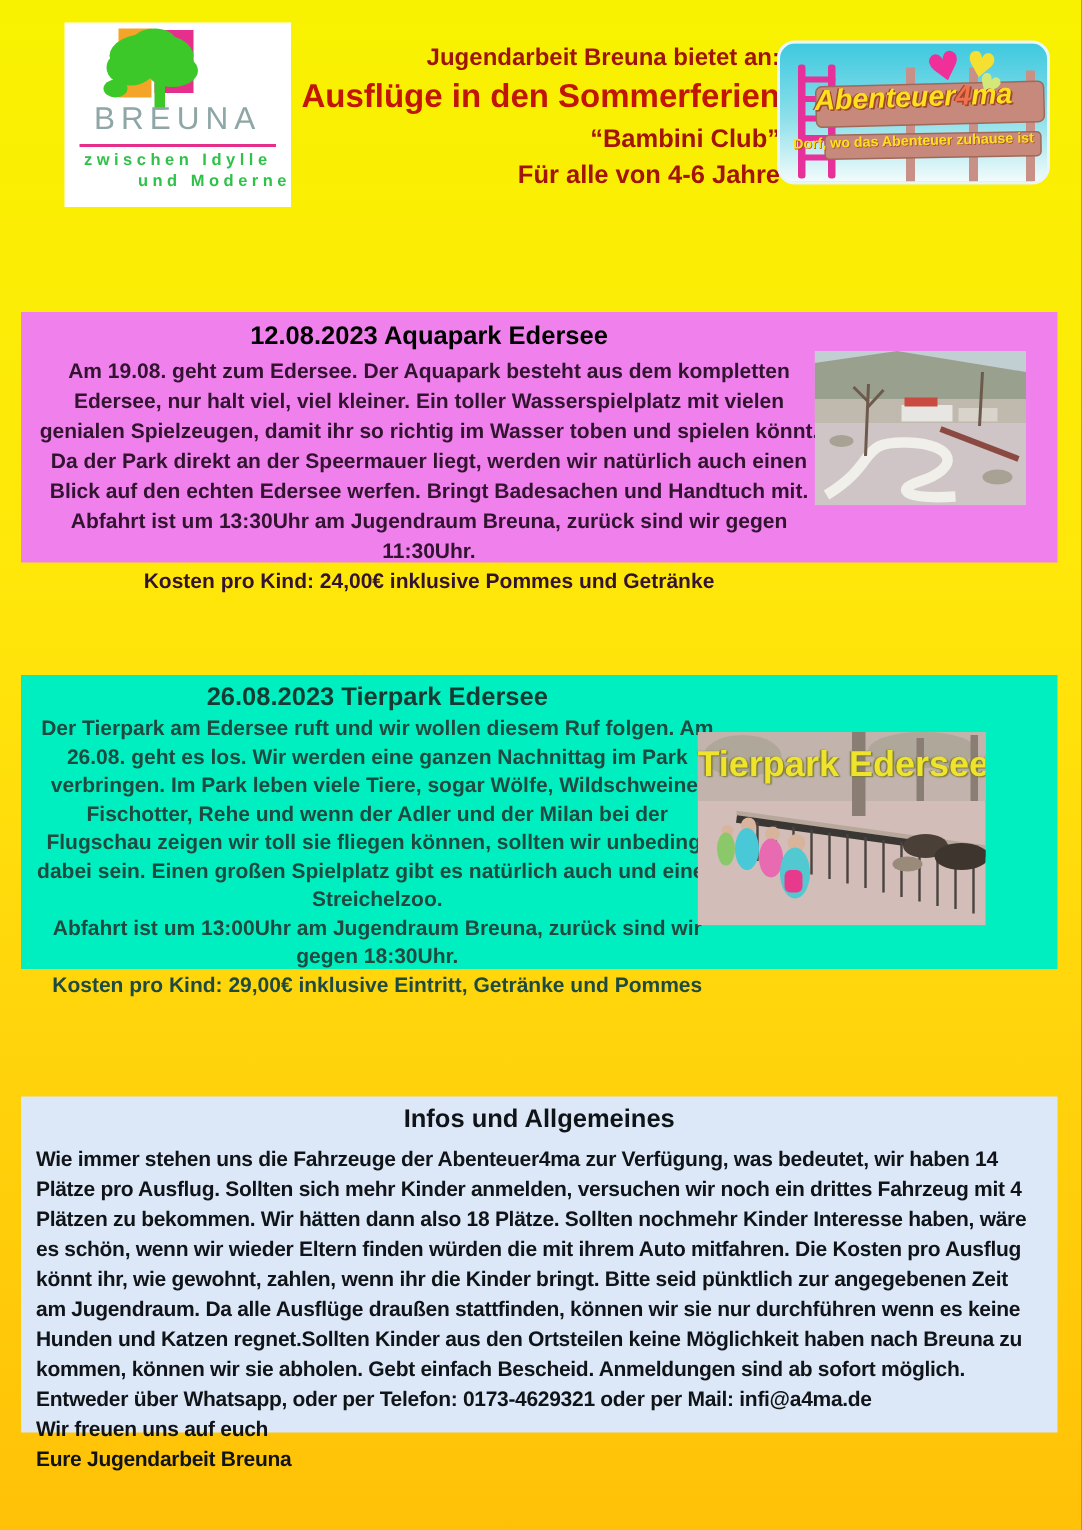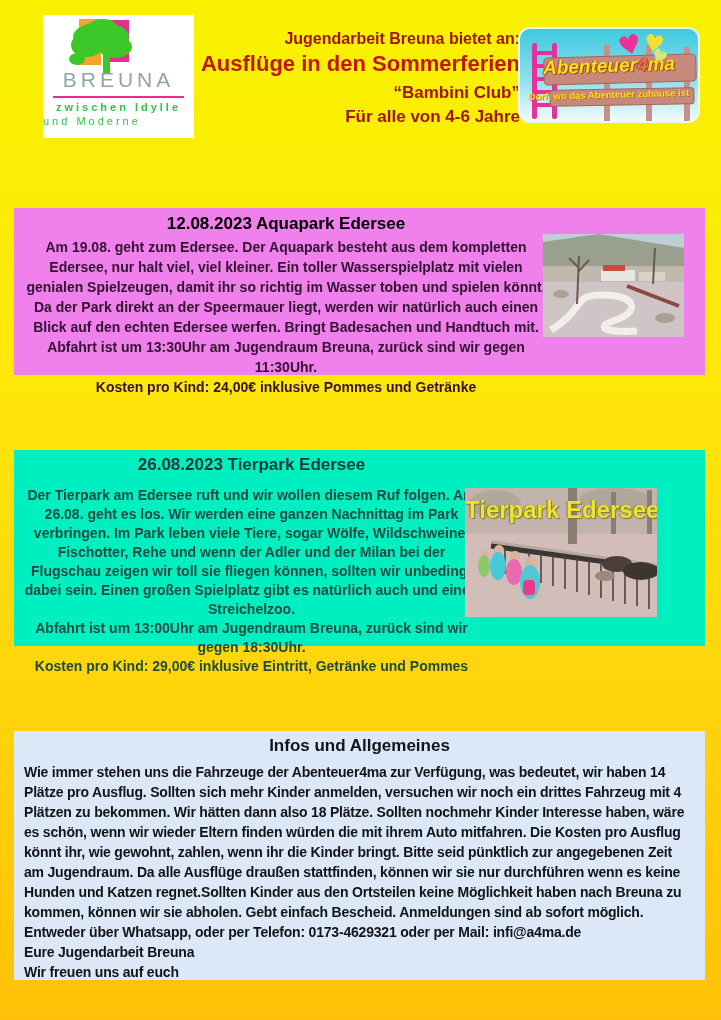--- a/index.html
+++ b/index.html
@@ -10,22 +10,22 @@
     font-family:"Liberation Sans", sans-serif;
   }
   
   .breuna-logo { position:absolute; left:26px; top:15px; width:151px; height:123px; background:#ffffff;margin-left:17px; }
   .breuna-art { position:absolute; left:0; top:0; }
   .breuna-name { position:absolute; left:0; right:0; top:53px; text-align:center;
     font-size:21px; letter-spacing:4px; color:#8FA6A6; font-weight:400; }
   .breuna-rule { position:absolute; left:10px; right:10px; top:81px; height:2px; background:#E62E8C; }
   .breuna-tag1 { position:absolute; left:0; right:0; top:86px; text-align:center;
     font-size:11px; font-weight:bold; letter-spacing:3px; color:#2FC24A; white-space:nowrap; }
-  .breuna-tag2 { position:absolute; left:0; right:0; top:100px; text-align:left;
-    font-size:11px; font-weight:normal; letter-spacing:3px; color:#2FC24A; white-space:nowrap; }
+  .breuna-tag2 { position:absolute; left:0; right:0; top:100px; text-align:right;
+    font-size:11px; font-weight:bold; letter-spacing:3px; color:#2FC24A; white-space:nowrap; }
 
   .header-titles { position:absolute; left:170px; top:30px; width:350px; text-align:right; }
   .title-l1 { font-size:16px; font-weight:bold; color:#9E1408; }
   .title-l2 { font-size:22px; font-weight:bold; color:#C11508; margin-top:3px; }
   .title-l3 { font-size:17px; font-weight:bold; color:#A31408; margin-top:6px; }
   .title-l4 { font-size:17px; font-weight:bold; color:#A31408; margin-top:4px; }
 
   .a4ma-logo { position:absolute; left:518px; top:27px; width:182px; height:96px;
     border-radius:12px; overflow:hidden; border:2px solid #E8F6F6;
     background:linear-gradient(180deg,#3EC9DF 0%, #8FE0EA 55%, #F2FBFB 100%); }
@@ -34,30 +34,30 @@
     text-shadow:1px 1px 0 #A04828, -1px 0 0 #A04828; transform:rotate(-2deg); white-space:nowrap; }
   .a4ma-title .digit { color:#F07050; }
   .a4ma-sub { position:absolute; left:0; right:0; top:60px; text-align:center;
     font-size:9.5px; font-weight:bold; color:#FFE01E;
     text-shadow:0.5px 0.5px 0 #A04828; transform:rotate(-1.5deg); white-space:nowrap; }
 
   
   .box { position:absolute; left:14px; width:691px; }
   .aqua-box { top:208px; height:167px; background:#EF80EC; }
   .tier-box { top:450px; height:196px; background:#00EFC1; }
-  .info-box { top:731px; height:249px; background:#DCE8F7; }
+  .info-box { top:731px; height:224px; background:#DCE8F7; }
 
   .aqua-text { position:absolute; left:8px; top:6px; width:528px; text-align:center;
     color:#321330; font-weight:bold; }
   .aqua-text .sec-heading { font-size:17px; color:#000000; margin-bottom:3px; }
   .aqua-text p { font-size:14px; line-height:20px; }
 
   .tier-text { position:absolute; left:10px; top:5px; width:455px; text-align:center;
     color:#1E4A40; font-weight:bold; }
-  .tier-text .sec-heading { font-size:17px; color:#143A32; margin-bottom:11px; }
+  .tier-text .sec-heading { font-size:17px; color:#143A32; margin-bottom:1px; }
   .tier-text p { font-size:14px; line-height:19px; }
 
   .info-inner { position:absolute; left:10px; right:10px; top:5px; color:#101418; font-weight:bold; }
   .info-inner .sec-heading { font-size:17px; text-align:center; margin-bottom:6px; }
   .info-inner p { font-size:14px; line-height:20px; letter-spacing:-0.2px; text-align:left; }
 
   .photo { position:absolute; overflow:hidden; }
   .aqua-photo { left:529px; top:26px; width:141px; height:103px; }
   .tier-photo { left:451px; top:38px; width:192px; height:129px; }
   .tier-caption { position:absolute; left:0; right:0; top:8px; text-align:center;
@@ -223,18 +223,18 @@
         </g>
       </svg>
       <div class="tier-caption">Tierpark Edersee</div>
     </div>
   </div>
 
   <div class="box info-box">
     <div class="info-inner">
       <div class="sec-heading">Infos und Allgemeines</div>
       <p>Wie immer stehen uns die Fahrzeuge der Abenteuer4ma zur Verfügung, was bedeutet, wir haben 14 Plätze pro Ausflug. Sollten sich mehr Kinder anmelden, versuchen wir noch ein drittes Fahrzeug mit 4 Plätzen zu bekommen. Wir hätten dann also 18 Plätze. Sollten nochmehr Kinder Interesse haben, wäre es schön, wenn wir wieder Eltern finden würden die mit ihrem Auto mitfahren. Die Kosten pro Ausflug könnt ihr, wie gewohnt, zahlen, wenn ihr die Kinder bringt. Bitte seid pünktlich zur angegebenen Zeit am Jugendraum. Da alle Ausflüge draußen stattfinden, können wir sie nur durchführen wenn es keine Hunden und Katzen regnet.Sollten Kinder aus den Ortsteilen keine Möglichkeit haben nach Breuna zu kommen, können wir sie abholen. Gebt einfach Bescheid. Anmeldungen sind ab sofort möglich. Entweder über Whatsapp, oder per Telefon: 0173-4629321 oder per Mail: infi@a4ma.de</p>
+      <p>Wir freuen uns auf euch</p>
       <p>Eure Jugendarbeit Breuna</p>
-      <p>Wir freuen uns auf euch</p>
     </div>
   </div>
 
 </div>
 
 </body></html>

